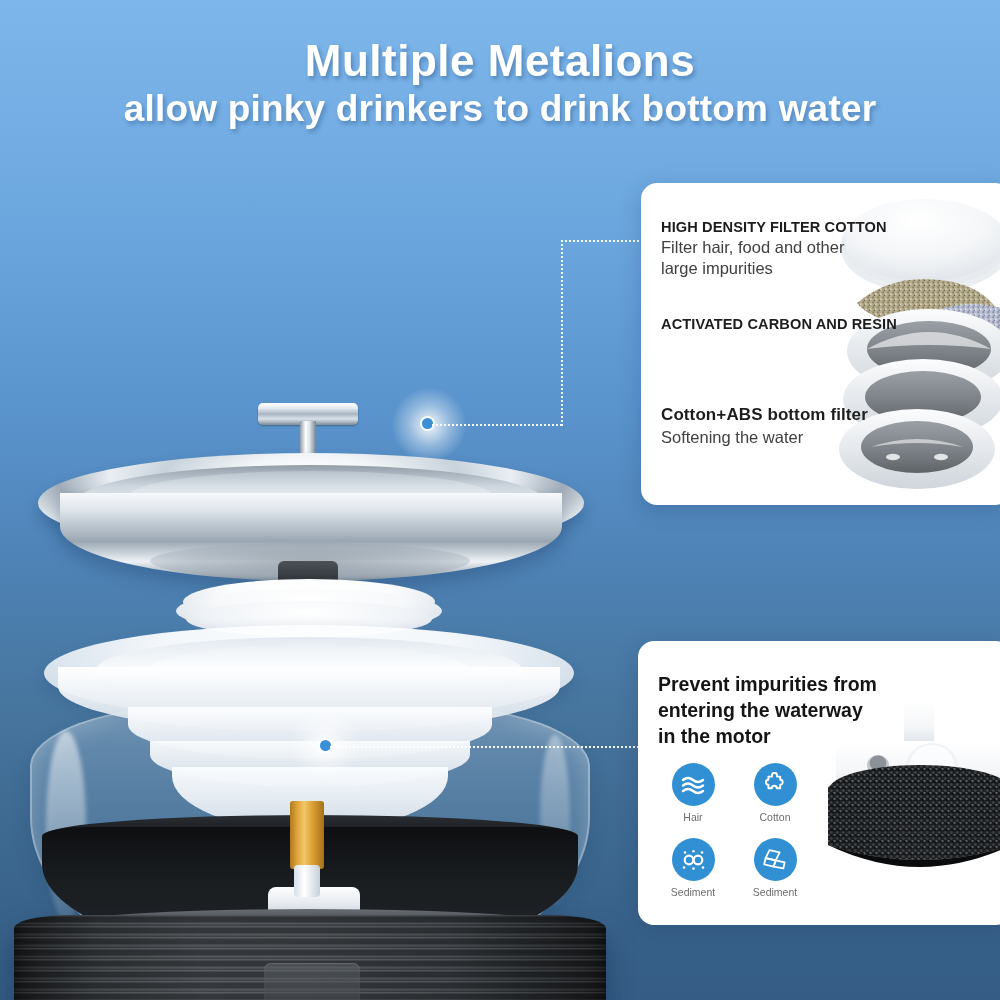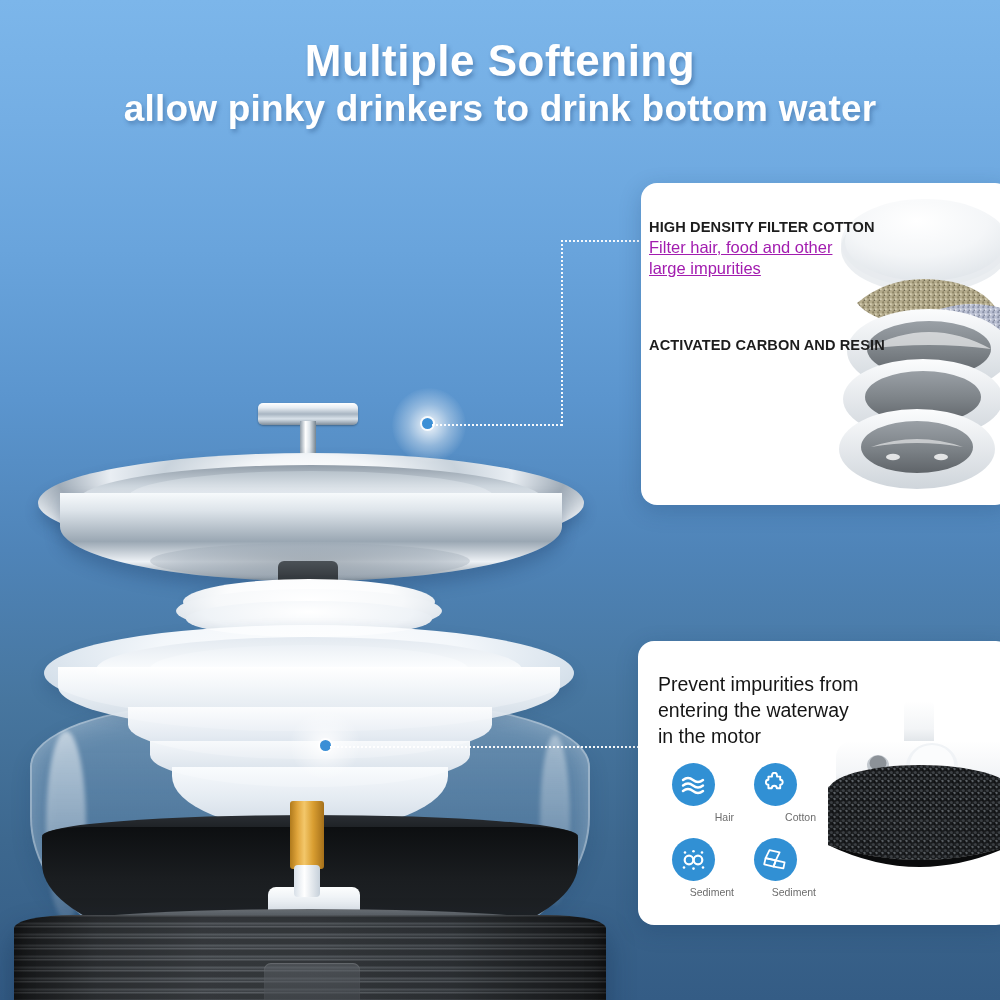--- a/index.html
+++ b/index.html
@@ -27,47 +27,46 @@
   }
 
   
   .card {
     position:absolute; background:#ffffff; border-radius:16px;
     box-shadow:0 6px 22px rgba(20,50,90,.22); overflow:hidden;
   }
   #card-top    { left:641px; top:183px; width:370px; height:322px; }
   #card-bottom { left:638px; top:641px; width:374px; height:284px; }
 
-  .block { position:absolute; left:8px; }
+  .block { position:absolute; left:20px; }
   .b-head {
     font-size:14.6px; font-weight:bold; color:#1d1d1d; letter-spacing:.1px;
     white-space:nowrap;
   }
   .b-sub {
-    font-size:16.5px; color:#a21caf; line-height:1.3; margin-top:2px;
+    font-size:16.5px; color:#404040; line-height:1.3; margin-top:2px;
     white-space:nowrap;
-    text-decoration:underline;
   }
   #blk0 { top:36px; }
-  #blk1 { top:133px;margin-top:21px; }
+  #blk1 { top:133px; }
   #blk2 { top:222px; }
   #blk2 .b-head { font-size:17px; }
 
   .bottom-title {
     position:absolute; left:20px; top:31px;
-    font-size:19.5px; font-weight:normal; color:#151515;
+    font-size:19.5px; font-weight:bold; color:#151515;
     line-height:1.33; white-space:pre-line;
   }
 
   
   .icon-grid {
     position:absolute; left:14px; top:122px;
     display:grid; grid-template-columns:82px 82px; grid-template-rows:75px 75px;
   }
-  .icon-cell { text-align:right; }
+  .icon-cell { text-align:center; }
   .icon-circle {
     width:43px; height:43px; border-radius:50%; background:#3190d4;
     margin:0 auto; position:relative;
     display:flex; align-items:center; justify-content:center;
   }
   .icon-circle svg { display:block; }
   .icon-label { font-size:10.5px; color:#6d6d6d; margin-top:5px; }
 
   
   .dotline { position:absolute; }
@@ -249,21 +248,21 @@
   .base-panel {
     position:absolute; left:264px; top:788px; width:96px; height:56px; border-radius:7px;
     background:linear-gradient(180deg,rgba(95,100,106,.55) 0%,rgba(60,64,69,.6) 100%);
     box-shadow:inset 0 1px 1px rgba(255,255,255,.16);
   }
 </style>
 </head>
 <body>
 
 <div class="headings">
-  <div class="title">Multiple Softening</div>
+  <div class="title">Multiple Metalions</div>
   <div class="subtitle">allow pinky drinkers to drink bottom water</div>
 </div>
 
 <div id="product">
 
   <div class="handle-bar"></div>
   <div class="handle-stem"></div>
   <div class="hub-grey"></div>
 
   <div class="lid-plate"></div>
@@ -372,20 +371,24 @@
   <div class="block" id="blk0">
     <div class="b-head">HIGH DENSITY FILTER COTTON</div>
     <div class="b-sub" style="white-space:pre-line">Filter hair, food and other
 large impurities</div>
   </div>
 
   <div class="block" id="blk1">
     <div class="b-head">ACTIVATED CARBON AND RESIN</div>
   </div>
 
+  <div class="block" id="blk2">
+    <div class="b-head">Cotton+ABS bottom filter</div>
+    <div class="b-sub" style="white-space:pre-line">Softening the water</div>
+  </div>
 </div>
 
 <div class="card" id="card-bottom">
 
   <div class="bottom-title">Prevent impurities from
 entering the waterway
 in the motor</div>
 
   <svg style="position:absolute; left:186px; top:52px;" width="192" height="226" viewBox="0 0 192 226">
     <defs>

